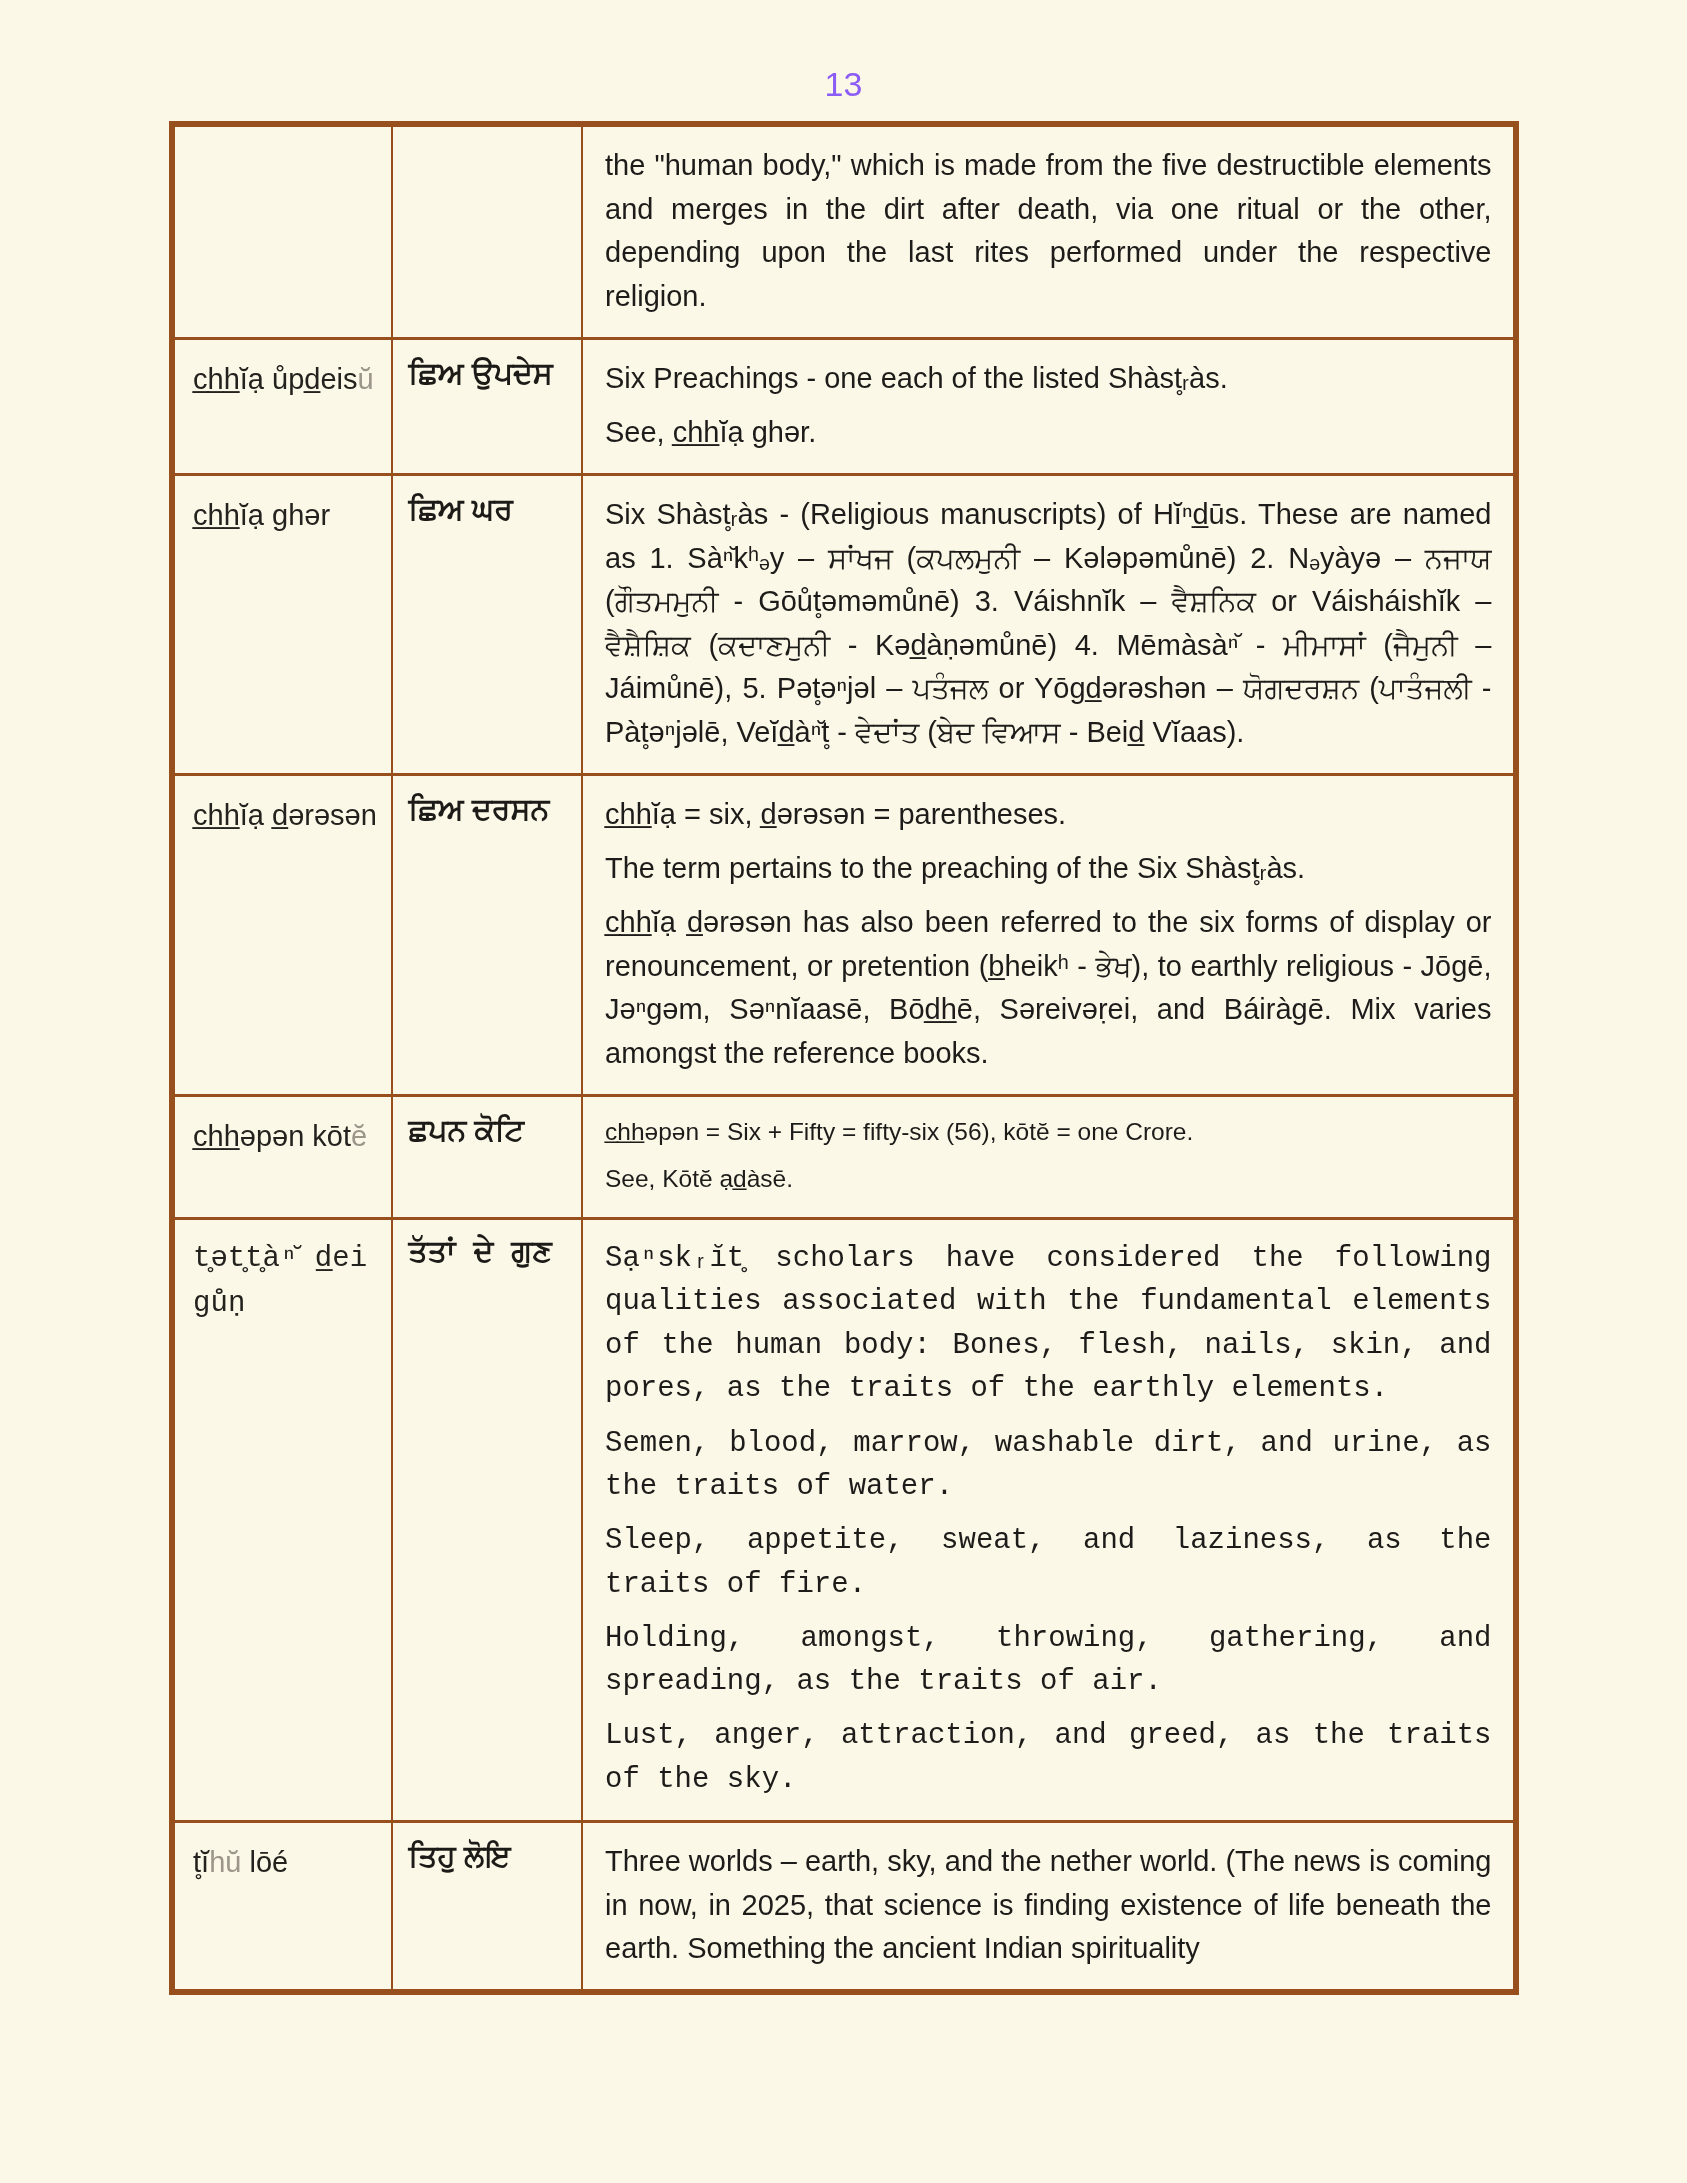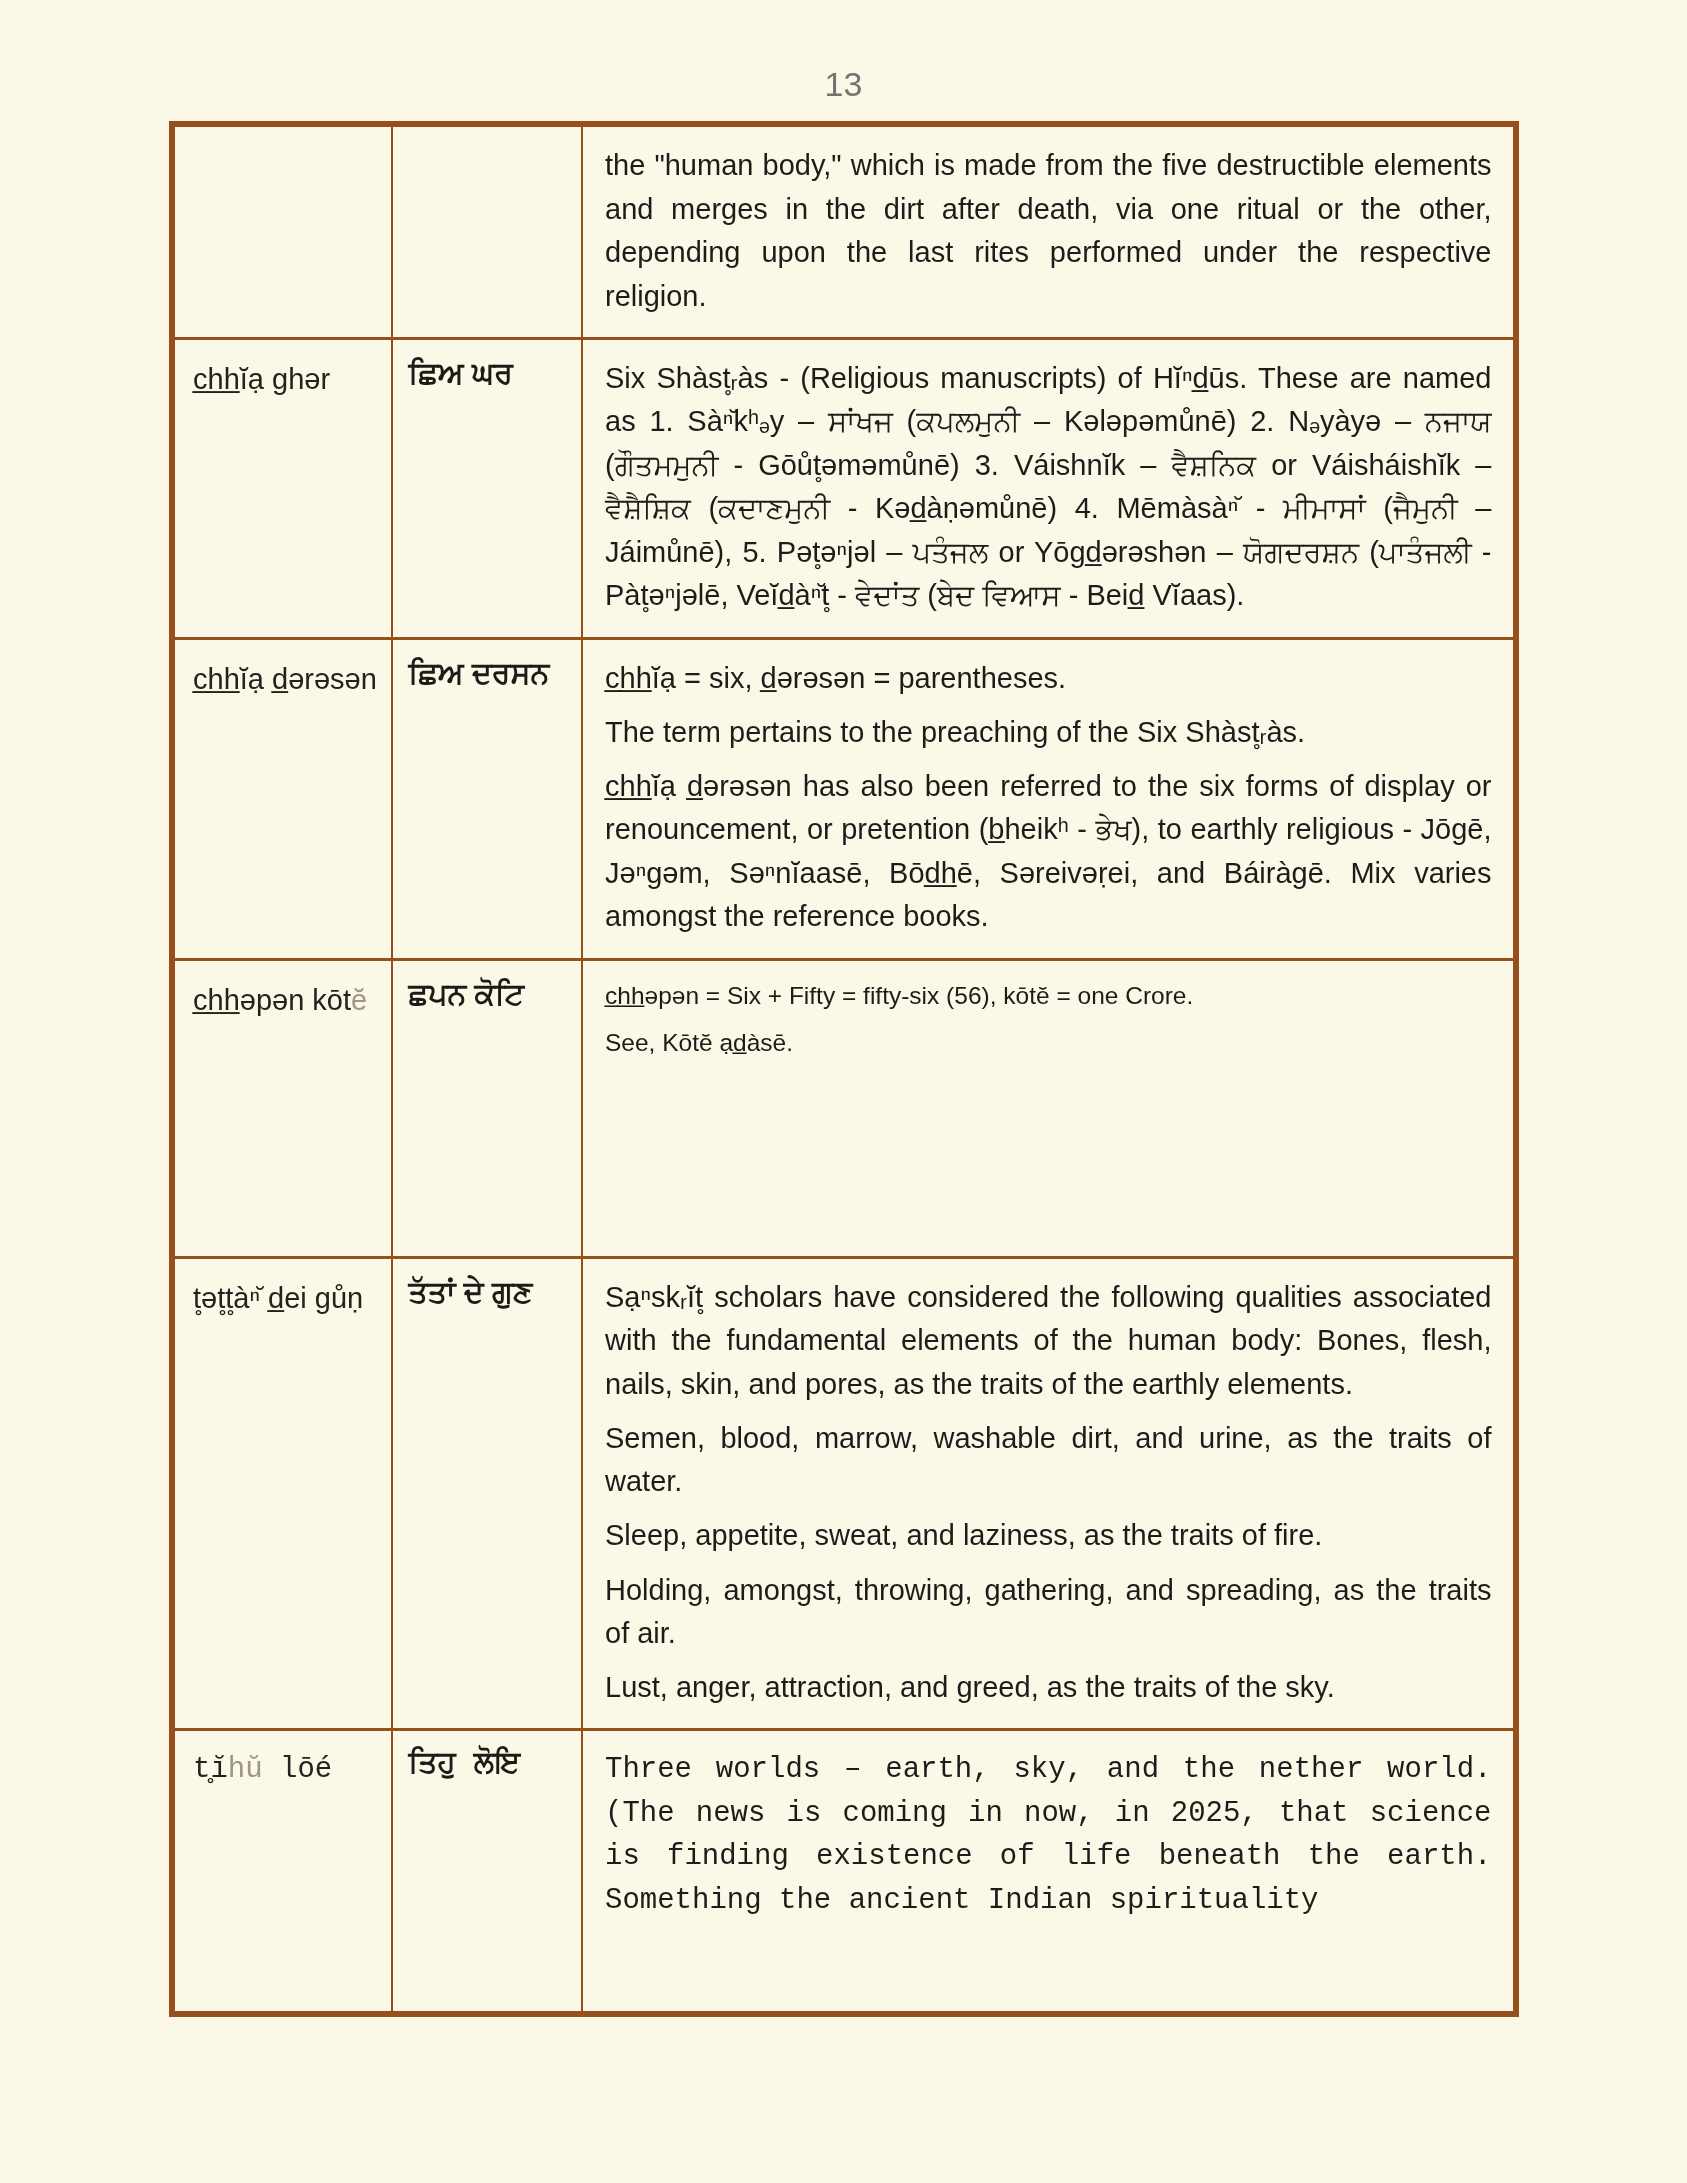--- a/index.html
+++ b/index.html
@@ -7,21 +7,21 @@
     width:1687px;height:2183px;
     background:#FCF8E7;
     font-family:"Liberation Sans","DejaVu Sans",sans-serif;
     color:#1D1C1A;
     position:relative;
   }
   .page-number{
     padding-top:65px;
     text-align:center;
     font-size:34px;
-    color:#737373;
+    color:#8b5cf6;
   }
   table.glossary{
     width:1350px;
     margin:17px auto 0 auto;
     border-collapse:collapse;
     table-layout:fixed;
     border:6px solid #964F1D;
   }
   table.glossary td{
     border-left:2px solid #964F1D;
@@ -78,20 +78,28 @@
   </colgroup>
   <tbody id="glossary-body">
       <tr>
         <td class="c-term"></td>
         <td class="c-gurmukhi"></td>
         <td class="c-def">
           <p class="just ">the "human body," which is made from the five destructible elements and merges in the dirt after death, via one ritual or the other, depending upon the last rites performed under the respective religion.</p>
         </td>
       </tr>
       <tr>
+        <td class="c-term"><span>c̲h̲h̲ĭạ ůpd̲eis</span><span class="gray">ŭ</span></td>
+        <td class="c-gurmukhi">ਛਿਅ ਉਪਦੇਸ</td>
+        <td class="c-def">
+          <p class="">Six Preachings - one each of the listed Shàst̥ᵣàs.</p>
+          <p class="">See, c̲h̲h̲ĭạ ghər.</p>
+        </td>
+      </tr>
+      <tr>
         <td class="c-term"><span>c̲h̲h̲ĭạ ghər</span></td>
         <td class="c-gurmukhi">ਛਿਅ ਘਰ</td>
         <td class="c-def">
           <p class="just ">Six Shàst̥ᵣàs - (Religious manuscripts) of Hĭⁿd̲ūs. These are named as 1. Sàⁿ̆kʰₔy – ਸਾਂਖਜ (ਕਪਲਮੁਨੀ – Kələpəmůnē) 2. Nₔyàyə – ਨਜਾਯ (ਗੌਤਮਮੁਨੀ - Gōůt̥əməmůnē) 3. Váishnĭk – ਵੈਸ਼ਨਿਕ or Váisháishĭk – ਵੈਸ਼ੈਸ਼ਿਕ (ਕਦਾਣਮੁਨੀ - Kəd̲àṇəmůnē) 4. Mēmàsàⁿ̆ - ਮੀਮਾਸਾਂ (ਜੈਮੁਨੀ – Jáimůnē), 5. Pət̥əⁿjəl – ਪਤੰਜਲ or Yōgd̲ərəshən – ਯੋਗਦਰਸ਼ਨ (ਪਾਤੰਜਲੀ - Pàt̥əⁿjəlē,  Veĭd̲àⁿ̆t̥ - ਵੇਦਾਂਤ (ਬੇਦ ਵਿਆਸ - Beid̲ Vĭaas).</p>
         </td>
       </tr>
       <tr>
         <td class="c-term"><span>c̲h̲h̲ĭạ d̲ərəsən</span></td>
         <td class="c-gurmukhi">ਛਿਅ ਦਰਸਨ</td>
         <td class="c-def">

